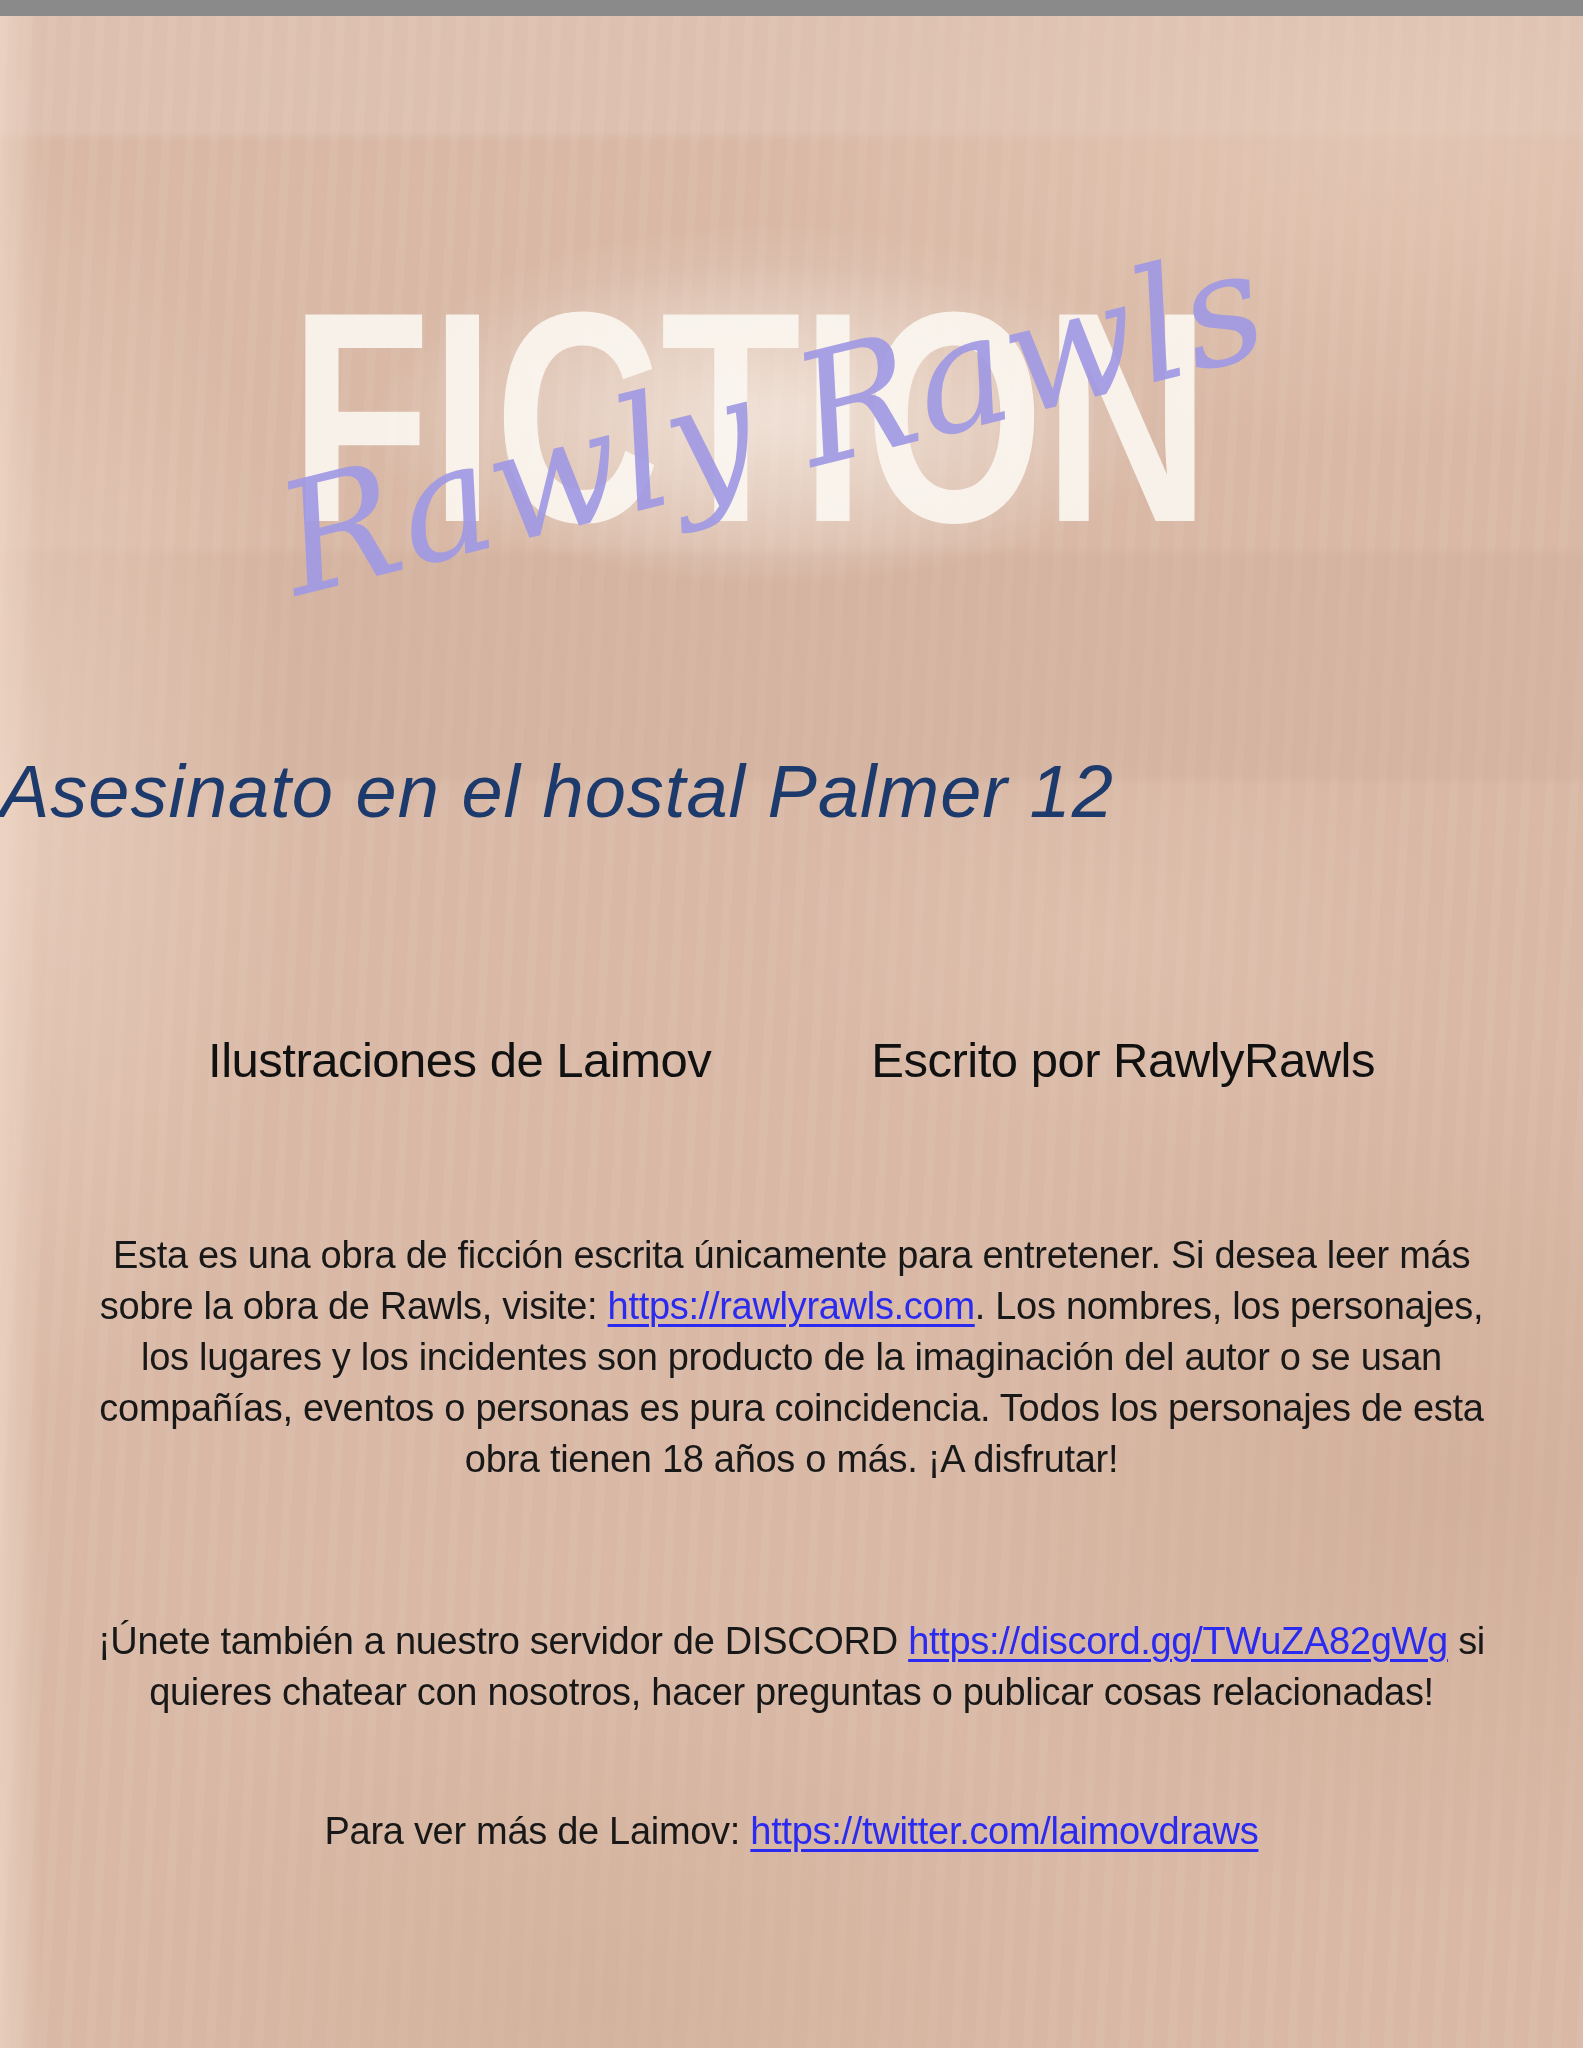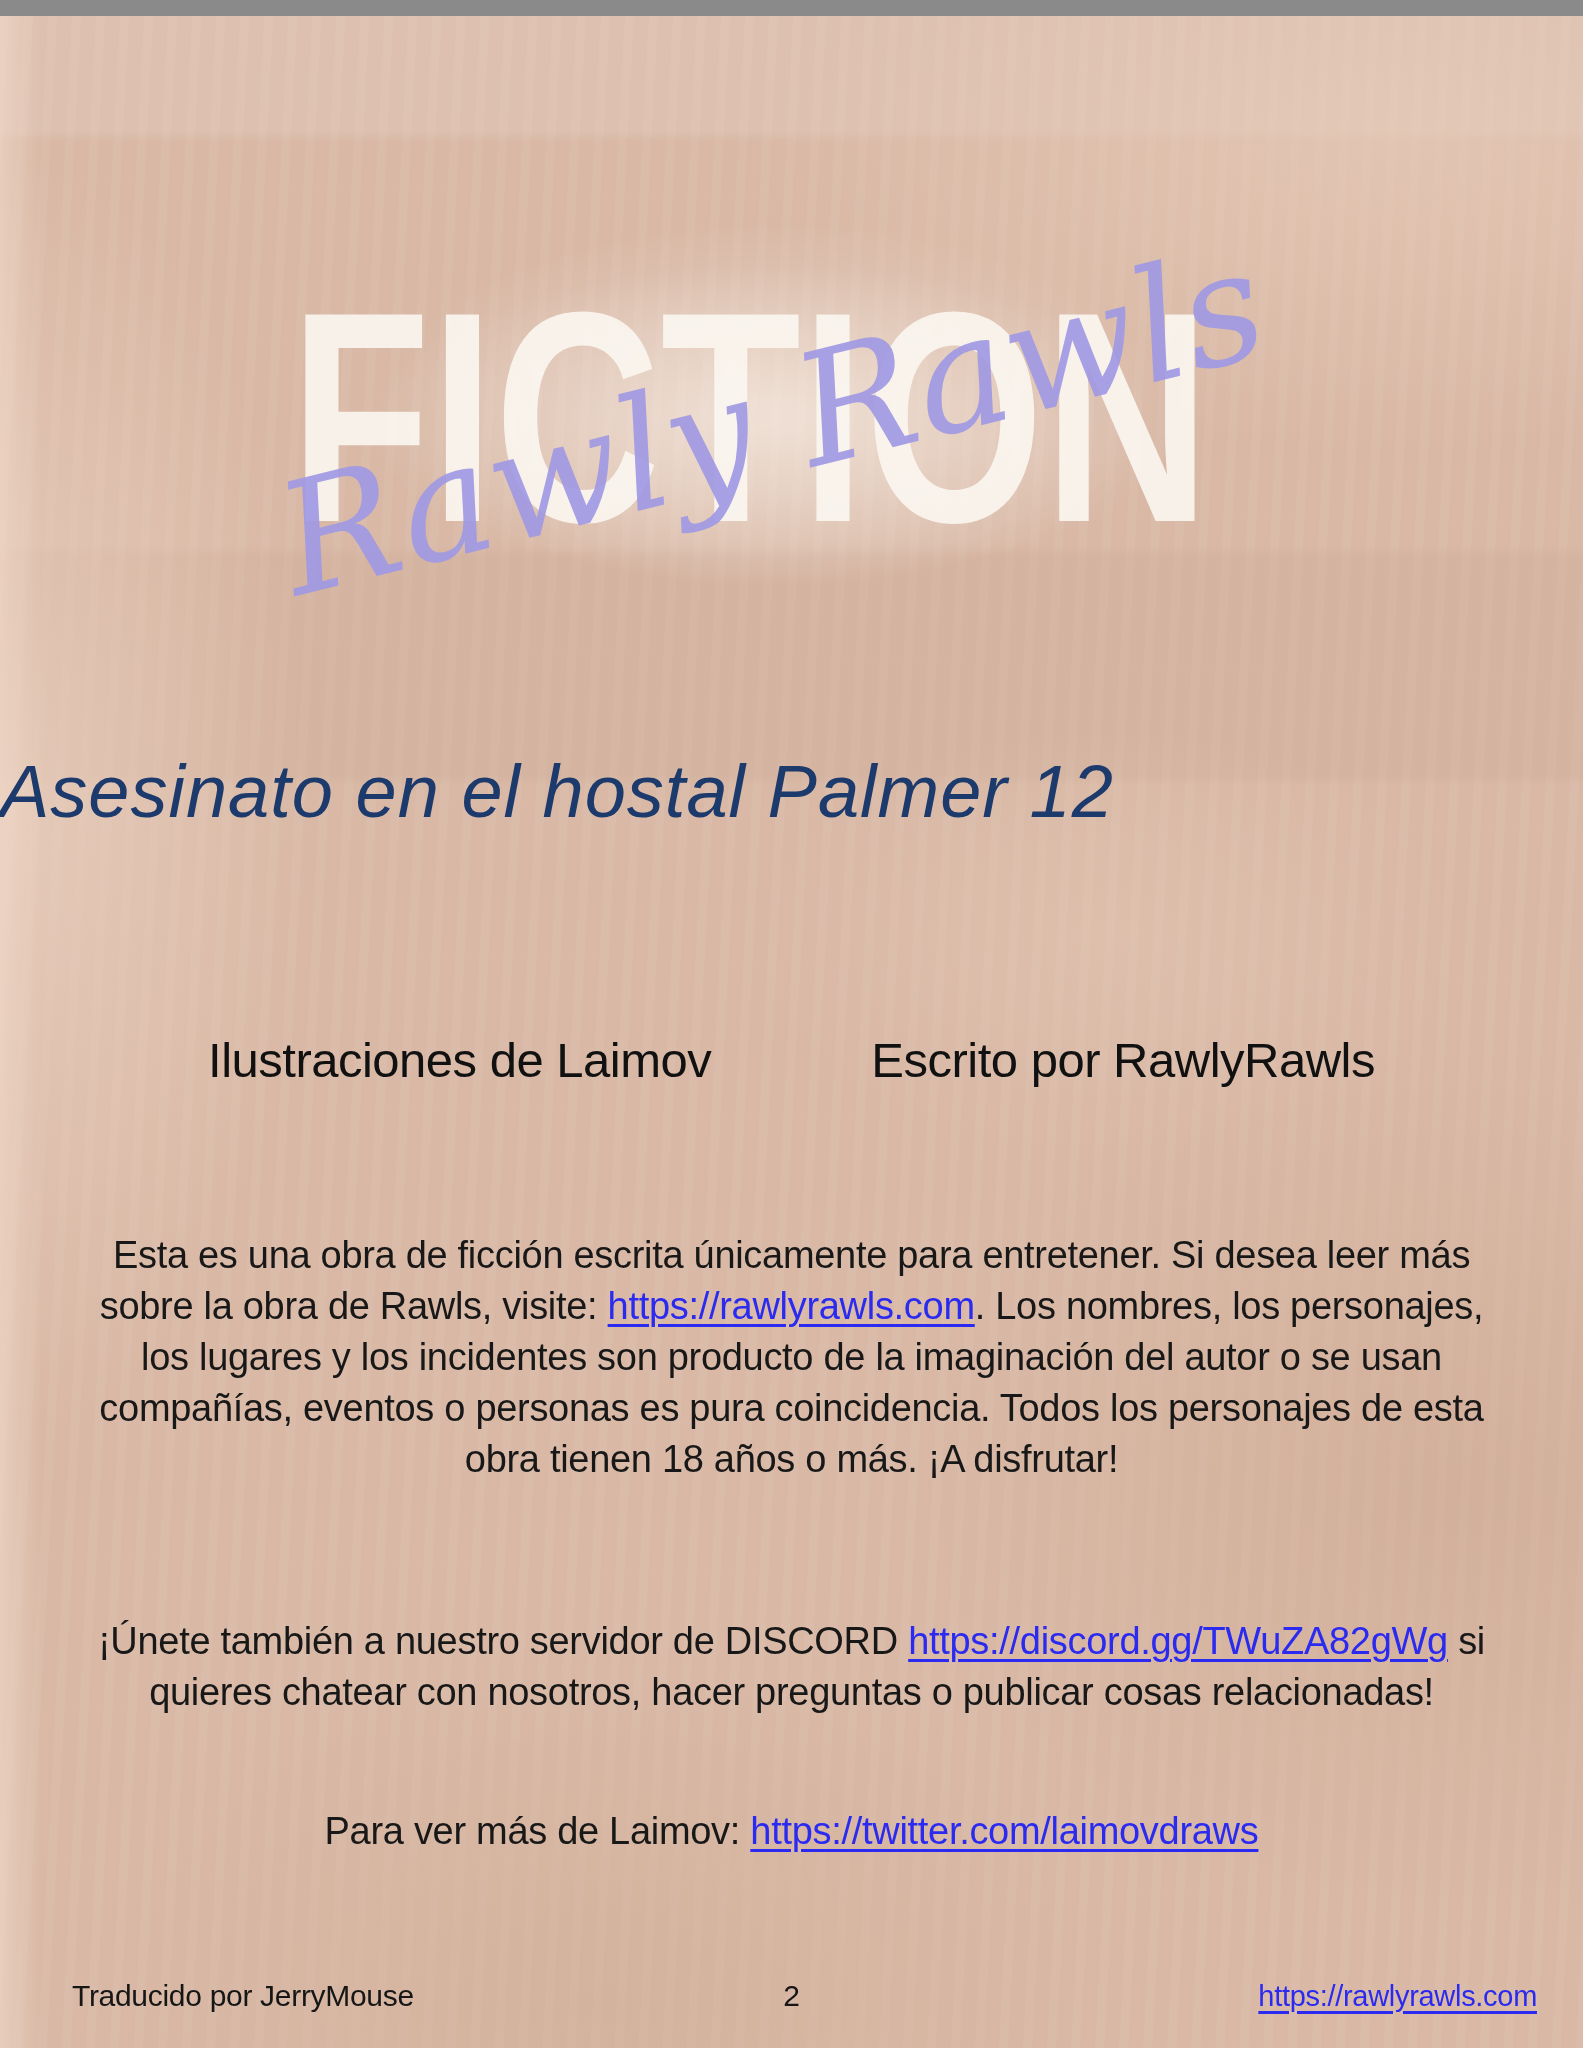--- a/index.html
+++ b/index.html
@@ -124,19 +124,14 @@
 
   <div class="para discord">
     <div class="line"><span>¡Únete también a nuestro servidor de DISCORD </span><a class="link">https://discord.gg/TWuZA82gWg</a><span> si</span></div>
     <div class="line">quieres chatear con nosotros, hacer preguntas o publicar cosas relacionadas!</div>
   </div>
 
   <div class="para laimov">
     <div class="line"><span>Para ver más de Laimov: </span><a class="link">https://twitter.com/laimovdraws</a></div>
   </div>
 
-  <div class="footer">
-    <span class="left">Traducido por JerryMouse</span>
-    <span class="center">2</span>
-    <a class="link right">https://rawlyrawls.com</a>
-  </div>
 
 </div>
 
 </body></html>

